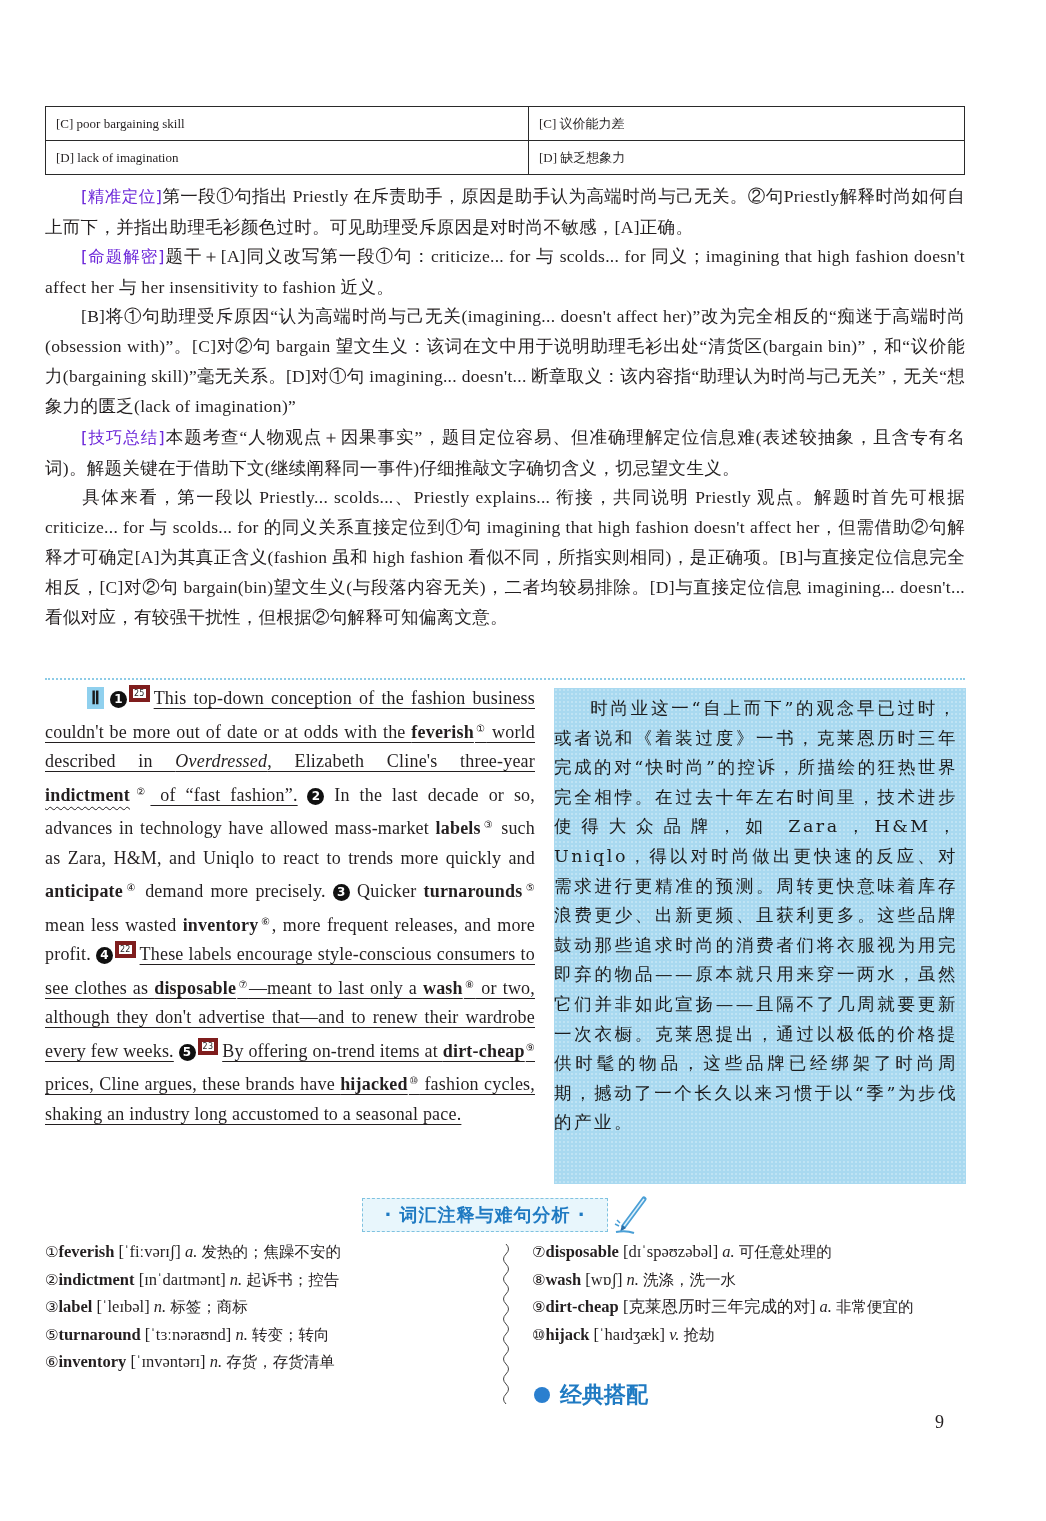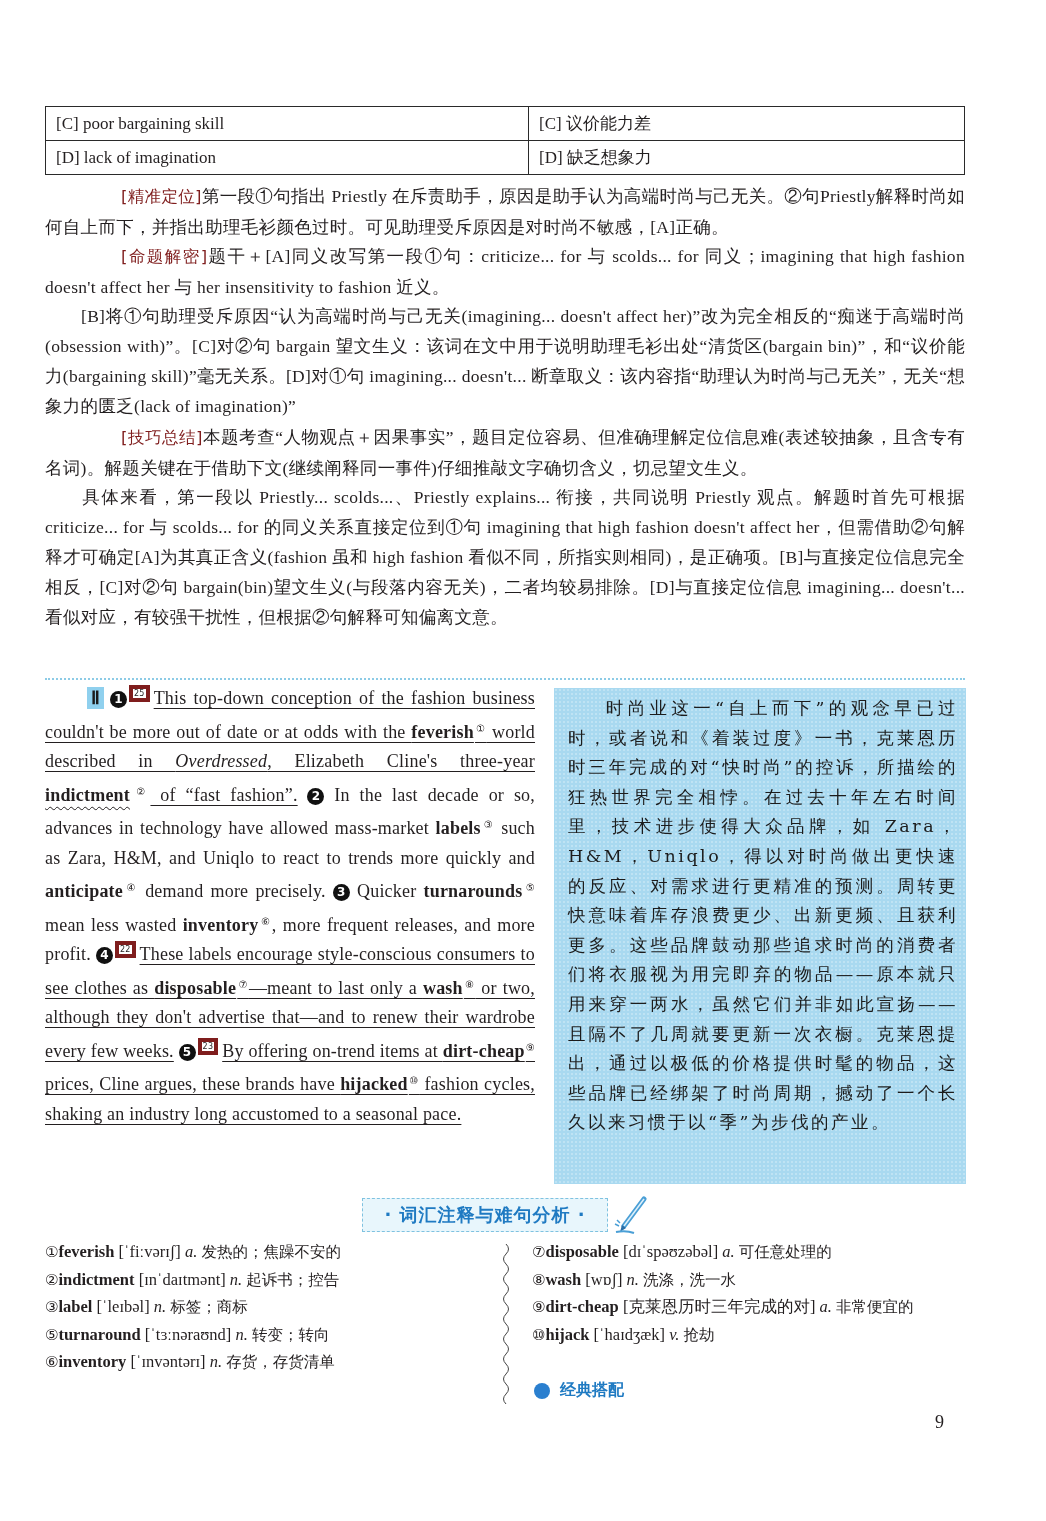--- a/index.html
+++ b/index.html
@@ -1,28 +1,28 @@
 <!DOCTYPE html>
 <html><head>
 <meta charset="utf-8">
 <style>
   html, body { margin: 0; padding: 0; background: #ffffff; }
   body { width: 1046px; height: 1521px; position: relative; overflow: hidden;
          font-family: "DejaVu Serif", "Liberation Serif", serif; color: #231f20; }
 
   
   .opt-table { position: absolute; left: 45px; top: 106px; width: 920px; border-collapse: collapse;
-               font-family: "Liberation Serif", serif; font-size: 17px; }
+               font-family: "Liberation Serif", serif; font-size: 13px; }
   .opt-table td { border: 1.5px solid #2a2a2a; height: 33px; padding: 0 10px; vertical-align: middle; }
   .opt-table td.en { width: 462px; }
 
   .para { position: absolute; left: 45px; width: 920px; font-family: "Liberation Serif", "DejaVu Serif", serif;
           font-size: 17.5px; line-height: 30px; text-align: justify; letter-spacing: 0.3px; }
   .para .indent { display: inline-block; width: 36px; }
-  .tag { color: #7f1d1d; font-family: "DejaVu Sans", sans-serif; font-size: 16.5px; margin-left: 40px; }
+  .tag { color: #6d28d9; font-family: "DejaVu Sans", sans-serif; font-size: 16.5px; }
 
   .dotted-sep { position: absolute; left: 45px; top: 678px; width: 920px; border-top: 2px dotted #8ccbe6; }
 
   
   .passage { position: absolute; left: 45px; top: 684px; width: 490px;
              font-family: "Liberation Serif", serif; font-size: 18px; line-height: 29.5px;
              text-align: justify; letter-spacing: 0.2px; }
   .passage .u { text-decoration: underline; text-decoration-thickness: 1px; text-underline-offset: 4px; }
   .passage .wavy { text-decoration: underline wavy; text-decoration-thickness: 1px; text-underline-offset: 5px; }
   .passage b { font-weight: bold; }
@@ -31,21 +31,21 @@
                  font-weight: bold; line-height: 22px; margin-left: 42px; margin-right: 6px; }
   .num-circle { display: inline-flex; width: 17px; height: 17px; border-radius: 50%; background: #111;
                 color: #fff; font-size: 12px; font-weight: bold; align-items: center; justify-content: center;
                 font-family: "DejaVu Sans", sans-serif; vertical-align: 1px; }
   .qbox { display: inline-block; border: 4px solid #7f1d1d; font-size: 8px; line-height: 9px; padding: 0 1px;
           vertical-align: 8px; margin: 0 4px 0 2px; font-family: "DejaVu Sans", sans-serif; }
 
   
   .trans { position: absolute; left: 554px; top: 688px; width: 412px; height: 496px; background: #a9d9f0;
            background-image: radial-gradient(rgba(255,255,255,0.25) 1px, transparent 1px);
-           background-size: 4px 4px; box-sizing: border-box; padding: 6px 8px 0 14px;
+           background-size: 4px 4px; box-sizing: border-box; padding: 6px 8px 0 0;
            font-family: "DejaVu Serif", serif; font-size: 17.5px; line-height: 29.6px;
            letter-spacing: 2.5px; text-align: justify; color: #1c1c1c; }
   .trans .indent { display: inline-block; width: 36px; }
 
   
   .vocab-header { position: absolute; left: 362px; top: 1198px; width: 246px; height: 34px; box-sizing: border-box;
                   border: 1.5px dashed #7fc2e0; background: #e8f6fc; display: flex; align-items: center;
                   justify-content: center; color: #1f7ac2; font-family: "DejaVu Sans", sans-serif;
                   font-size: 18px; font-weight: bold; letter-spacing: 1px; }
   .pen-icon { position: absolute; left: 612px; top: 1196px; width: 38px; height: 40px; }
@@ -53,21 +53,21 @@
   .vocab-col { position: absolute; top: 1240px; font-family: "Liberation Serif", serif; font-size: 16.5px; }
   .vocab-col .row { height: 27.5px; line-height: 24px; white-space: nowrap; }
   .vocab-col .circ { font-family: "DejaVu Sans", sans-serif; font-size: 15px; }
   .vocab-col b { font-weight: bold; }
   .vocab-col i { font-style: italic; }
   .vocab-col .zh { font-family: "DejaVu Sans", sans-serif; font-size: 15.5px; }
 
   .wavy-divider { position: absolute; left: 500px; top: 1244px; width: 12px; height: 160px; }
 
   .classic { position: absolute; left: 534px; top: 1380px; display: flex; align-items: center;
-             color: #1f7ac2; font-family: "DejaVu Sans", sans-serif; font-size: 16px; font-weight: bold; }
+             color: #1f7ac2; font-family: "DejaVu Sans", sans-serif; font-size: 22px; font-weight: bold; }
   .classic .dot { width: 16px; height: 16px; border-radius: 50%; background: #2a7fcf; margin-right: 10px; }
 
   .page-num { position: absolute; left: 935px; top: 1412px; font-family: "Liberation Serif", serif; font-size: 18px; }
 </style>
 </head>
 <body>
 
 <table class="opt-table">
   <tbody>
       <tr>

